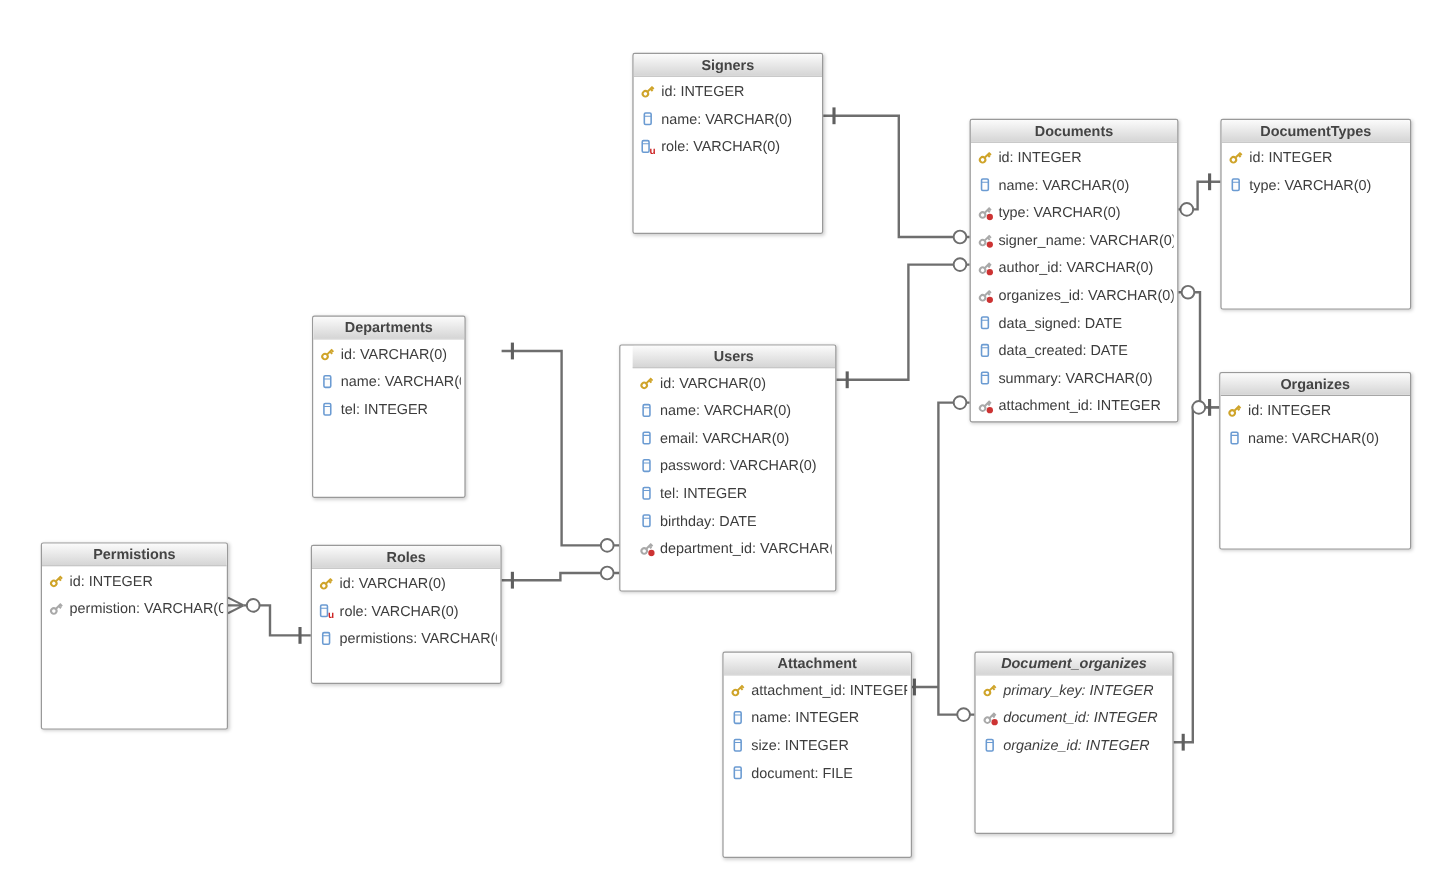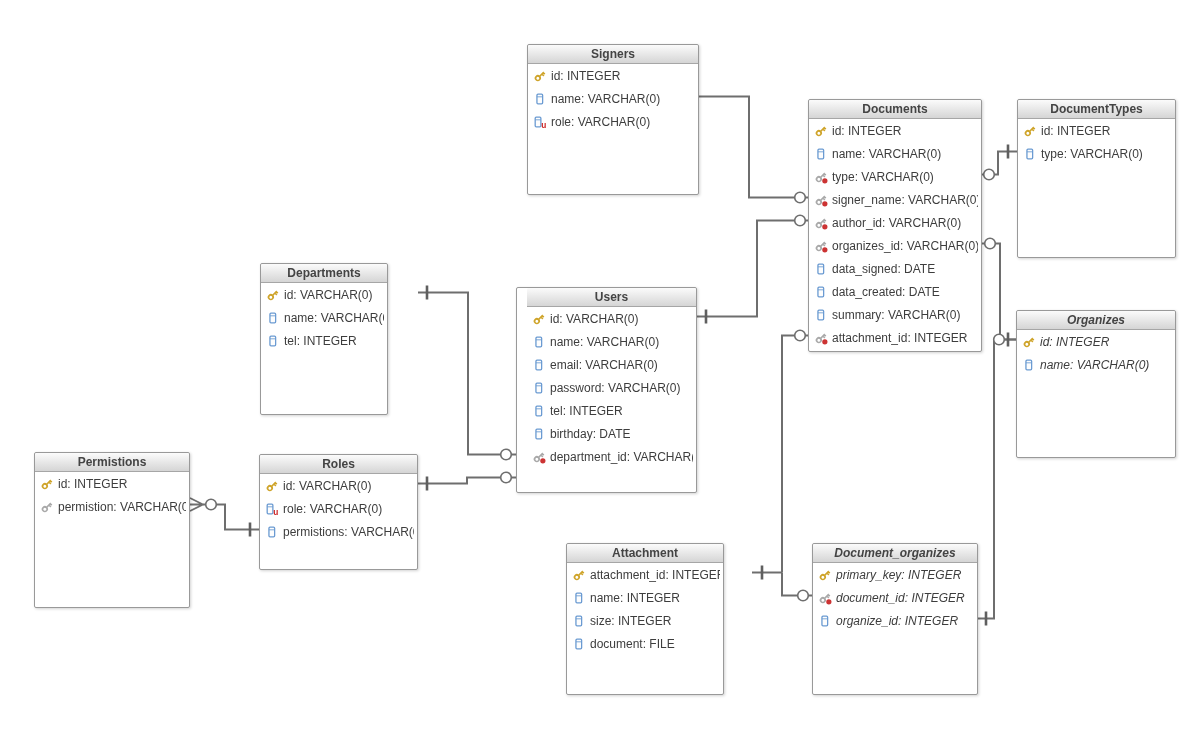--- a/index.html
+++ b/index.html
@@ -55,21 +55,21 @@
       <circle cx="506" cy="454.5" r="5.3" fill="#ffffff" stroke="#6e6e6e" stroke-width="1.6"></circle>
       <line x1="427" x2="427" y1="476.5" y2="490.5" stroke="#5f5f5f" stroke-width="2.6"></line>
       <circle cx="506" cy="477.5" r="5.3" fill="#ffffff" stroke="#6e6e6e" stroke-width="1.6"></circle>
       <path d="M190,498 L203,504.5 M190,511 L203,504.5 M190,504.5 L203,504.5" fill="none" stroke="#6e6e6e" stroke-width="1.8"></path>
       <circle cx="211" cy="504.5" r="5.3" fill="#ffffff" stroke="#6e6e6e" stroke-width="1.6"></circle>
       <line x1="250" x2="250" y1="522.5" y2="536.5" stroke="#5f5f5f" stroke-width="2.6"></line>
       <line x1="762" x2="762" y1="565.5" y2="579.5" stroke="#5f5f5f" stroke-width="2.6"></line>
       <circle cx="800" cy="335.5" r="5.3" fill="#ffffff" stroke="#6e6e6e" stroke-width="1.6"></circle>
       <circle cx="803" cy="595.5" r="5.3" fill="#ffffff" stroke="#6e6e6e" stroke-width="1.6"></circle>
     </svg>
-<div class="table" style="left: 527px; top: 44px; width: 172px; height: 151px;">
+<div class="table" style="left: 527px; top: 44px; width: 159px; height: 151px;">
       <div class="thead">Signers</div>
       <div class="trow">
         <span class="ticon">
           <svg width="14" height="14" viewBox="0 0 16 16">
             <g transform="rotate(-45 8 8)">
               <circle cx="4.5" cy="8" r="2.6" fill="none" stroke="#cfa42a" stroke-width="1.9"></circle>
               <path d="M7.2 8 H14.2 M11.2 8 V11 M13.3 8 V10.4" stroke="#cfa42a" stroke-width="1.9" fill="none"></path>
             </g>
           </svg>
         </span>
@@ -221,21 +221,21 @@
       <div class="trow">
         <span class="ticon">
           <svg width="14" height="14" viewBox="0 0 16 16">
             <rect x="4.5" y="2.5" width="6.5" height="11" rx="1.2" fill="#fdfdfd" stroke="#6b9bd2" stroke-width="1.5"></rect>
             <path d="M4.5 5.5 h6.5" stroke="#6b9bd2" stroke-width="1"></path>
           </svg>
         </span>
         <span class="tlabel">type: VARCHAR(0)</span>
       </div>
     </div>
-    <div class="table" style="left: 1016px; top: 310px; width: 160px; height: 148px; font-style: italic;">
+    <div class="table" style="left: 1016px; top: 310px; width: 160px; height: 148px;">
       <div class="thead">Organizes</div>
       <div class="trow">
         <span class="ticon">
           <svg width="14" height="14" viewBox="0 0 16 16">
             <g transform="rotate(-45 8 8)">
               <circle cx="4.5" cy="8" r="2.6" fill="none" stroke="#cfa42a" stroke-width="1.9"></circle>
               <path d="M7.2 8 H14.2 M11.2 8 V11 M13.3 8 V10.4" stroke="#cfa42a" stroke-width="1.9" fill="none"></path>
             </g>
           </svg>
         </span>
@@ -405,21 +405,21 @@
       <div class="trow">
         <span class="ticon">
           <svg width="14" height="14" viewBox="0 0 16 16">
             <rect x="4.5" y="2.5" width="6.5" height="11" rx="1.2" fill="#fdfdfd" stroke="#6b9bd2" stroke-width="1.5"></rect>
             <path d="M4.5 5.5 h6.5" stroke="#6b9bd2" stroke-width="1"></path>
           </svg>
         </span>
         <span class="tlabel">permistions: VARCHAR(0)</span>
       </div>
     </div>
-    <div class="table" style="left: 566px; top: 543px; width: 158px; height: 152px;">
+    <div class="table" style="left: 602px; top: 543px; width: 158px; height: 172px;">
       <div class="thead">Attachment</div>
       <div class="trow">
         <span class="ticon">
           <svg width="14" height="14" viewBox="0 0 16 16">
             <g transform="rotate(-45 8 8)">
               <circle cx="4.5" cy="8" r="2.6" fill="none" stroke="#cfa42a" stroke-width="1.9"></circle>
               <path d="M7.2 8 H14.2 M11.2 8 V11 M13.3 8 V10.4" stroke="#cfa42a" stroke-width="1.9" fill="none"></path>
             </g>
           </svg>
         </span>

